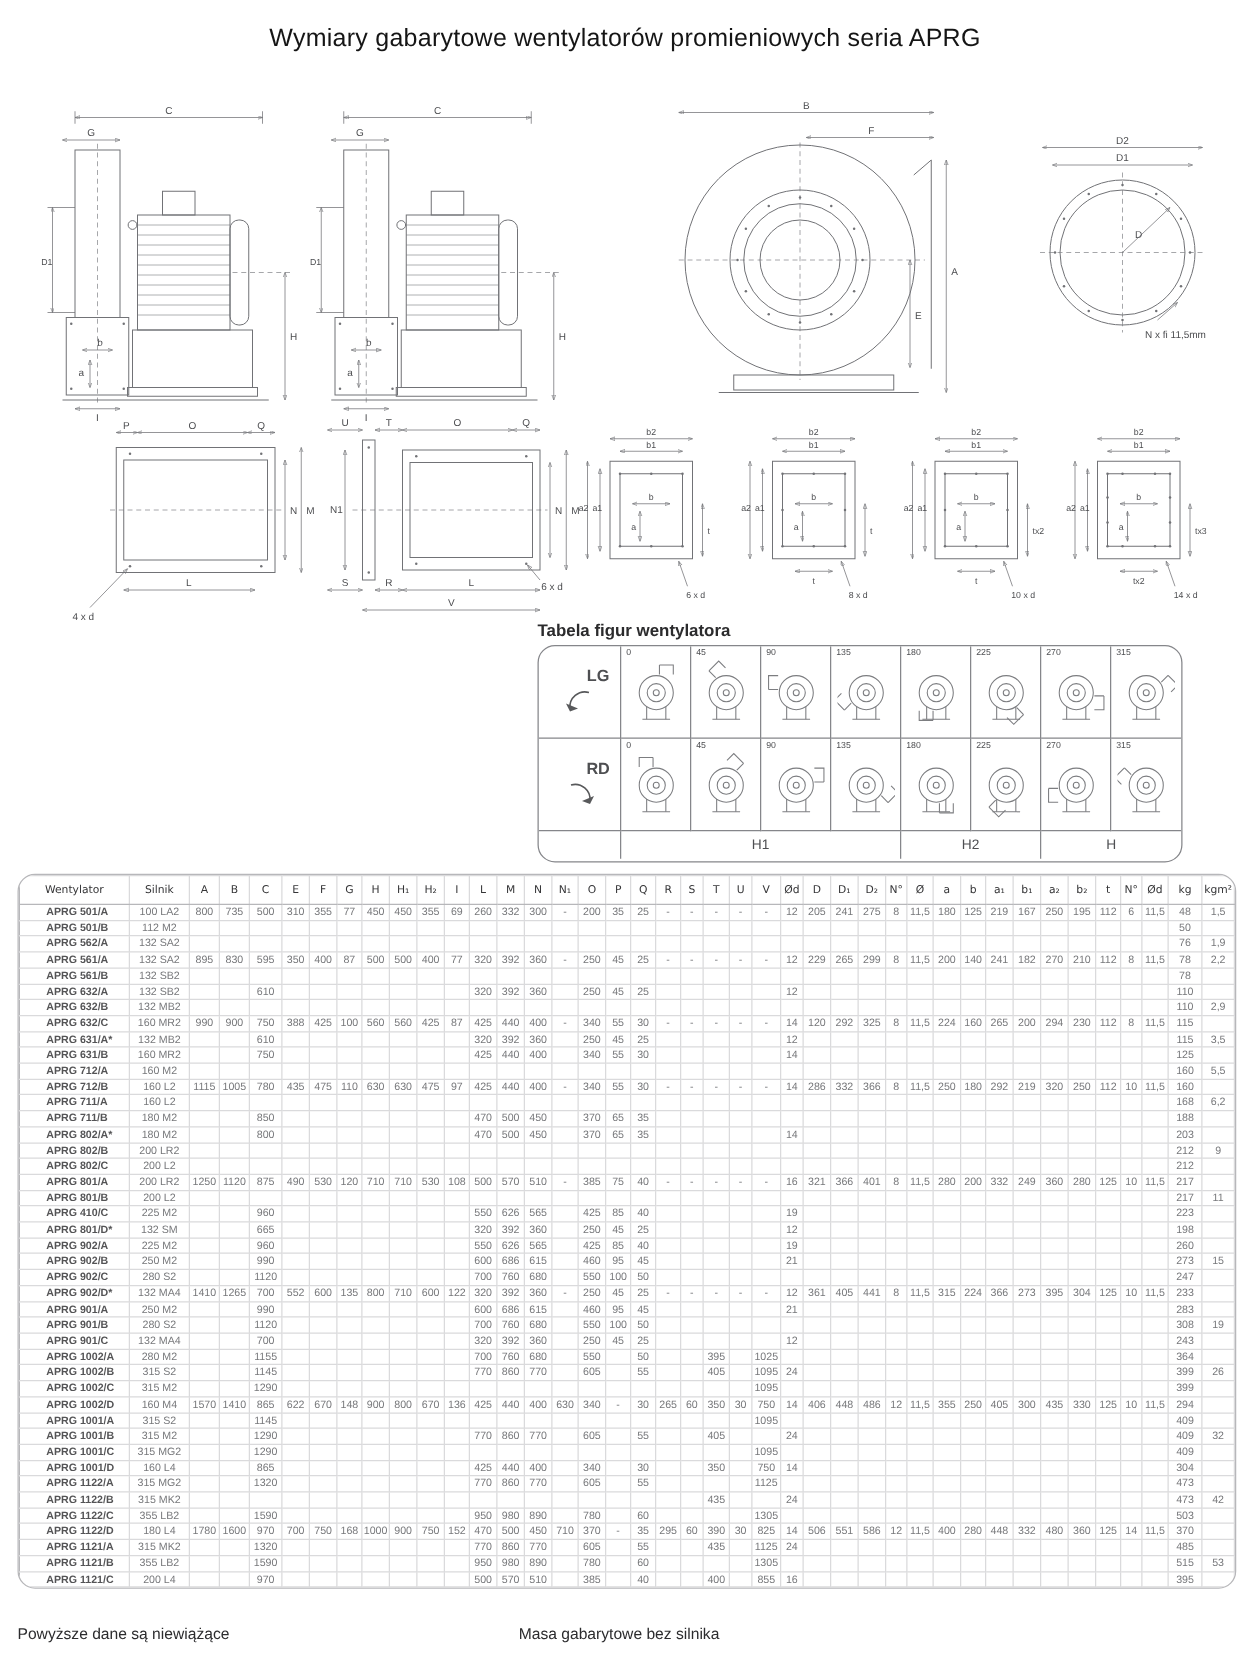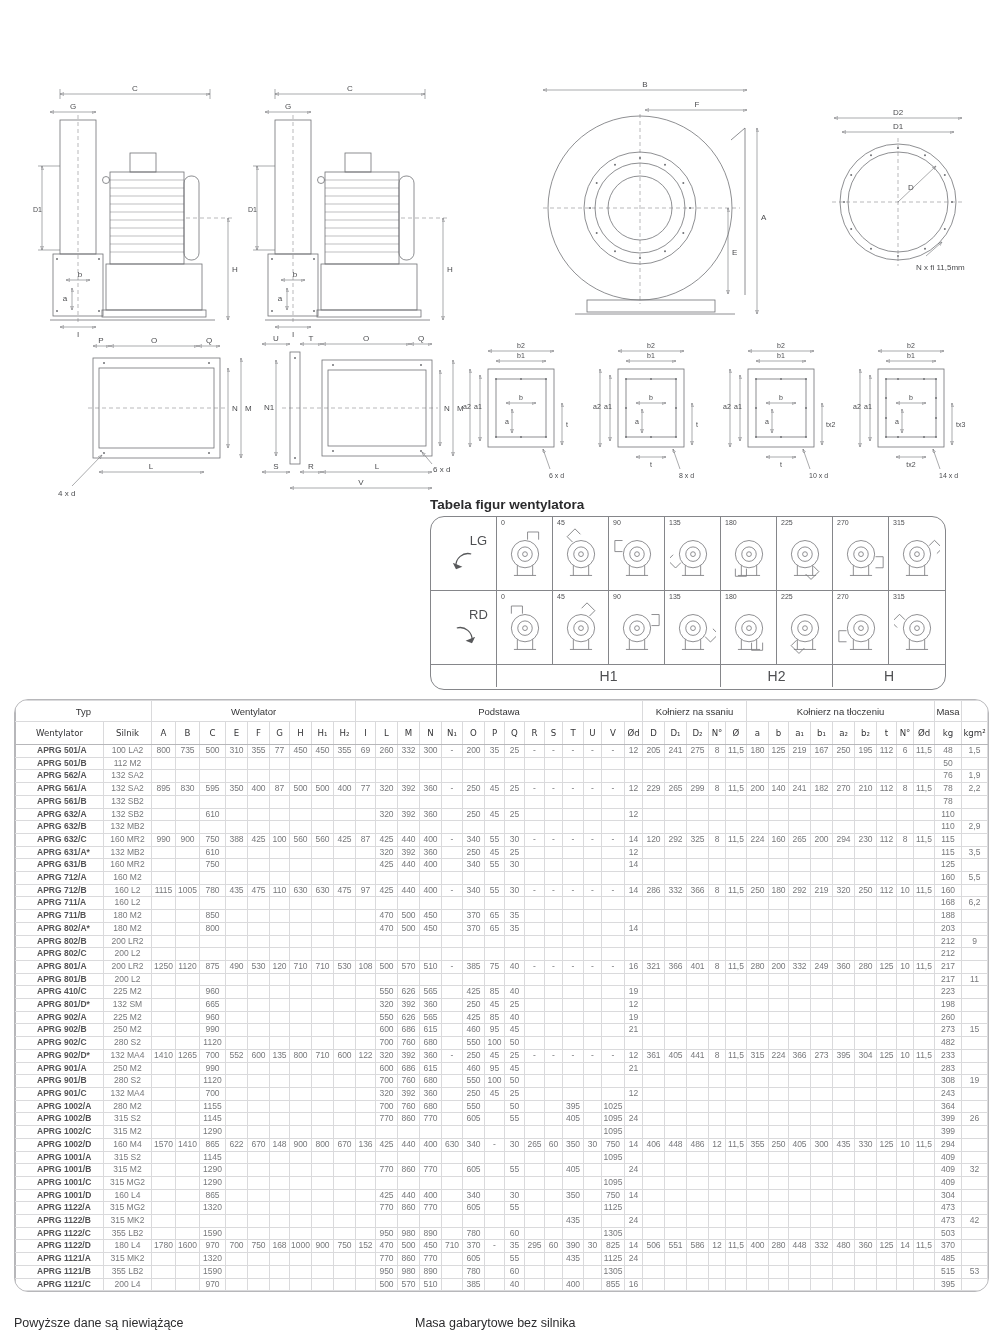--- a/index.html
+++ b/index.html
@@ -16,51 +16,52 @@
   .draw .dot{fill:#717276;stroke:none;}
   .draw text{font:8px "Liberation Sans",sans-serif;fill:#4c4d50;stroke:none;}
   .draw text.sm{font-size:7px;}
   
   #ft-title{position:absolute;left:430px;top:497px;font-size:13.5px;color:#2b2b2d;font-weight:bold;}
   #figure-table{position:absolute;left:430px;top:516px;width:514px;height:172px;
     border:1px solid #85868a;border-radius:14px;overflow:hidden;display:grid;
     grid-template-columns:66px repeat(8,1fr);grid-template-rows:74px 74px 22px;background:#fff;}
   .ft-label{border-right:1px solid #85868a;border-bottom:1px solid #85868a;display:flex;
     flex-direction:column;align-items:center;justify-content:center;gap:2px;}
-  .ft-label span{font-size:13px;font-weight:normal;color:#4e4f52;margin-left:30px;}
+  .ft-label span{font-size:13px;font-weight:bold;color:#4e4f52;margin-left:30px;}
   .ft-arrow{width:30px;height:24px;}
   .ft-cell{position:relative;border-right:1px solid #85868a;border-bottom:1px solid #85868a;}
   .ft-cell:nth-child(9n){border-right:none;}
   .ft-ang{position:absolute;top:2px;left:4px;font-size:7px;color:#4e4f52;}
   .ft-icon{position:absolute;left:50%;top:52%;width:46px;height:54px;transform:translate(-50%,-50%);}
   .ft-foot{border-right:1px solid #85868a;display:flex;align-items:center;justify-content:center;
-    font-size:14px;color:#4e4f52;}
+    font-size:11px;color:#4e4f52;}
   .ft-foot:last-child{border-right:none;}
   .ft-corner{border-right:1px solid #85868a;}
   
   #table-wrap{position:absolute;left:14px;top:699px;border:1px solid #b7b7ba;border-radius:14px;
     overflow:hidden;background:#fff;}
   table.dt{border-collapse:collapse;table-layout:fixed;}
   .dt th,.dt td{border:1px solid #dadadc;padding:0;text-align:center;overflow:hidden;white-space:nowrap;}
   .dt .gh{font-size:9.5px;font-weight:normal;color:#353537;height:20px;}
   .dt .ch{font-size:8.6px;font-weight:normal;color:#353537;height:22px;
           font-family:"DejaVu Sans","Liberation Sans",sans-serif;}
   .dt td{font-size:8.5px;color:#77787b;height:11.7px;line-height:11.7px;}
   .dt td.c0{text-align:left;padding-left:21px;font-weight:bold;color:#545456;}
   .dt .gs{border-left:1px solid #b7b7ba;}
   .dt thead tr:last-child th{border-bottom:1px solid #b7b7ba;}
   .dt tr.rg td{border-top:1px solid #b7b7ba;}
   
-  .footnote{position:absolute;top:1300px;font-size:12.5px;color:#2c2c2e;margin-top:16px;}
+  .footnote{position:absolute;top:1300px;font-size:12.5px;color:#2c2c2e;}
   #fn-left{left:14px;} #fn-center{left:415px;}
 </style>
 </head>
 <body>
 
 <div id="page">
+  <div id="title">Wymiary gabarytowe wentylatorów promieniowych seria APRG</div>
 
   <svg class="draw" width="1000" height="436" viewBox="0 0 1000 436">
     <defs>
       <marker id="ae" orient="auto" markerWidth="8" markerHeight="8" refX="6.5" refY="2.5">
         <path d="M0,0 L6.5,2.5 L0,5 z" fill="#717276" stroke="none"></path>
       </marker>
       <marker id="as" orient="auto-start-reverse" markerWidth="8" markerHeight="8" refX="6.5" refY="2.5">
         <path d="M0,0 L6.5,2.5 L0,5 z" fill="#717276" stroke="none"></path>
       </marker>
     </defs>
@@ -684,29 +685,20 @@
           <col style="width: 22px;">
           <col style="width: 22px;">
           <col style="width: 20px;">
           <col style="width: 17px;">
           <col style="width: 21px;">
           <col style="width: 27px;">
           <col style="width: 26px;">
         </colgroup>
         <thead>
           <tr>
-            <th colspan="2" class="gh gs">Typ</th>
-            <th colspan="9" class="gh gs">Wentylator</th>
-            <th colspan="14" class="gh gs">Podstawa</th>
-            <th colspan="5" class="gh gs">Kołnierz na ssaniu</th>
-            <th colspan="9" class="gh gs">Kołnierz na tłoczeniu</th>
-            <th colspan="1" class="gh gs">Masa</th>
-            <th colspan="1" class="gh gs"></th>
-          </tr>
-          <tr>
             <th class="ch gs">Wentylator</th>
             <th class="ch">Silnik</th>
             <th class="ch gs">A</th>
             <th class="ch">B</th>
             <th class="ch">C</th>
             <th class="ch">E</th>
             <th class="ch">F</th>
             <th class="ch">G</th>
             <th class="ch">H</th>
             <th class="ch">H₁</th>
@@ -1766,21 +1758,21 @@
             <td class=""></td>
             <td class="gs"></td>
             <td class=""></td>
             <td class=""></td>
             <td class=""></td>
             <td class=""></td>
             <td class=""></td>
             <td class=""></td>
             <td class=""></td>
             <td class=""></td>
-            <td class="gs">482</td>
+            <td class="gs">247</td>
             <td class="gs"></td>
           </tr>
           <tr>
             <td class="c0 gs">APRG 902/D*</td>
             <td class="">132 MA4</td>
             <td class="gs">1410</td>
             <td class="">1265</td>
             <td class="">700</td>
             <td class="">552</td>
             <td class="">600</td>

